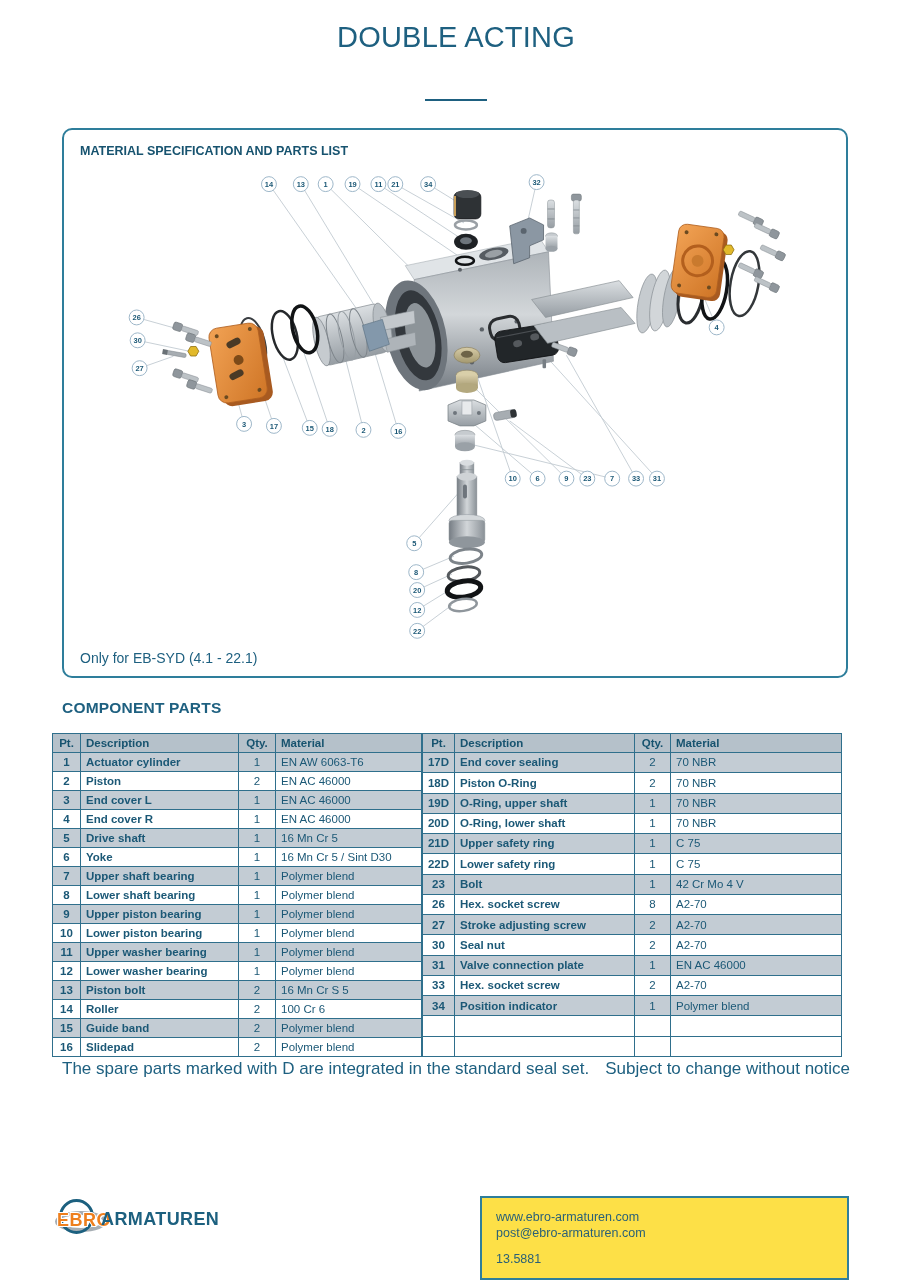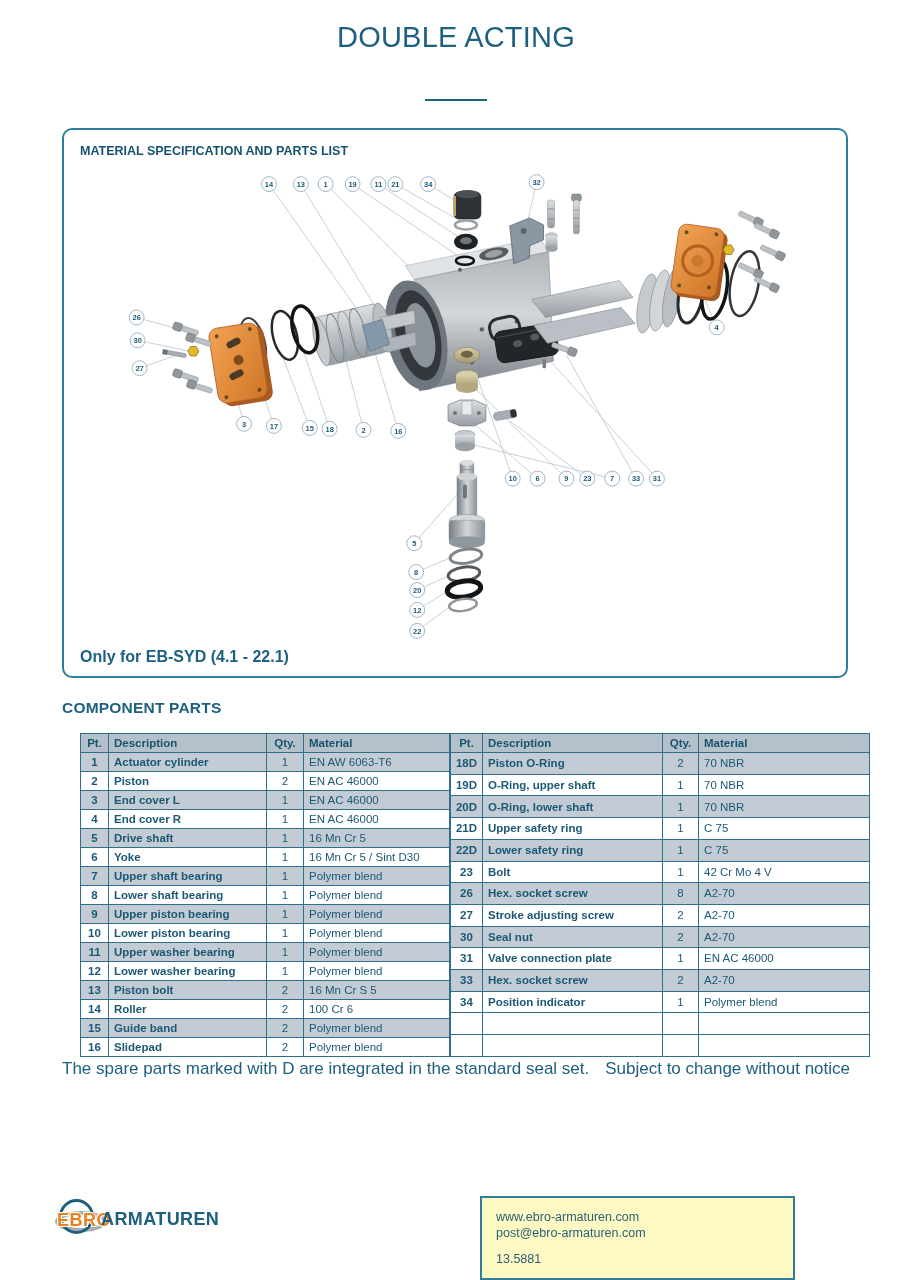--- a/index.html
+++ b/index.html
@@ -7,32 +7,32 @@
   .page{position:absolute;inset:0;}
 
   .title{position:absolute;top:20px;left:0;width:100%;text-align:center;
          font-size:29px;line-height:35px;color:#1e6080;letter-spacing:.2px;}
   .title-rule{position:absolute;top:99px;left:50%;transform:translateX(-50%);
               width:62px;border-top:2px solid #1e6080;height:0;}
 
   .diagram-box{position:absolute;left:62px;top:128px;width:786px;height:550px;
                border:2px solid #2e7e9b;border-radius:10px;box-sizing:border-box;background:#fff;}
   .diagram-heading{position:absolute;left:16px;top:14px;font-size:12.5px;font-weight:bold;color:#17536f;}
-  .diagram-footnote{position:absolute;left:16px;bottom:10px;font-size:16px;color:#1e6080;font-weight:bold;}
+  .diagram-footnote{position:absolute;left:16px;bottom:10px;font-size:14px;color:#1e6080;}
   .diagram-svg{position:absolute;left:0;top:0;width:100%;height:100%;}
 
   svg text.bubble-num{font-family:"Liberation Sans",sans-serif;fill:#1b5876;
                       font-weight:bold;font-size:7.5px;text-anchor:middle;}
   .lead{stroke:#c2cad1;stroke-width:.9;}
   .bubble{fill:#ffffff;stroke:#9db6c9;stroke-width:1;}
 
   .component-heading{position:absolute;left:62px;top:699px;font-size:15.5px;font-weight:bold;
                      color:#1e6080;letter-spacing:.2px;}
 
-  .tables{position:absolute;left:80px;top:733px;width:736px;display:flex;}
+  .tables{position:absolute;left:52px;top:733px;width:736px;display:flex;}
   table{border-collapse:collapse;table-layout:fixed;font-size:11.5px;color:#1b5876;}
   .t-left{width:369px;} .t-right{width:419px;}
   th,td{border:1px solid #2f6f8c;padding:1.5px 5px;height:15px;line-height:14.5px;
         overflow:hidden;white-space:nowrap;box-sizing:content-box;}
   th{background:#b5c1ca;text-align:left;font-weight:bold;color:#17536f;}
   th.pt,th.qty{text-align:center;padding:1.5px 2px;}
   td.pt{text-align:center;font-weight:bold;padding:1.5px 2px;}
   td.qty{text-align:center;}
   td.desc{font-weight:bold;}
   tbody tr:nth-child(odd){background:#c3ccd4;}
@@ -45,22 +45,22 @@
   .logo .ellipse-gray{position:absolute;left:-3px;top:12px;width:44px;height:13px;
         border:4px solid #a7aeb4;border-radius:50%;}
   .logo .circle-teal{position:absolute;left:1px;top:0px;width:29px;height:29px;
         border:3.5px solid #1c607f;border-radius:50%;}
   .logo .ebro{position:absolute;left:-1px;top:11px;font-size:18px;font-weight:bold;color:#ee7f1d;
         letter-spacing:.5px;
         text-shadow:1px 0 #fff,-1px 0 #fff,0 1px #fff,0 -1px #fff,1px 1px #fff,-1px -1px #fff;}
   .logo .armaturen{position:absolute;left:43px;top:10px;font-size:18px;font-weight:bold;
         color:#1c607f;letter-spacing:.4px;}
 
-  .footer-box{position:absolute;left:480px;top:1196px;width:315px;height:84px;
-              background:#fef9c3;border:2px solid #2e7e9b;box-sizing:border-box;
+  .footer-box{position:absolute;left:480px;top:1196px;width:369px;height:84px;
+              background:#fde047;border:2px solid #2e7e9b;box-sizing:border-box;
               color:#2a6077;font-size:12.5px;line-height:16px;padding:11px 0 12px 14px;}
   .footer-box .date{margin-top:10px;}
 </style>
 </head>
 <body>
 
 <div class="page">
 
   <div class="title">
     <div>DOUBLE ACTING</div>
@@ -560,20 +560,26 @@
       <thead>
         <tr>
           <th class="pt">Pt.</th>
           <th>Description</th>
           <th class="qty">Qty.</th>
           <th>Material</th>
         </tr>
       </thead>
       <tbody>
           <tr>
+            <td class="pt">17D</td>
+            <td class="desc">End cover sealing</td>
+            <td class="qty">2</td>
+            <td class="mat">70 NBR</td>
+          </tr>
+          <tr>
             <td class="pt">18D</td>
             <td class="desc">Piston O-Ring</td>
             <td class="qty">2</td>
             <td class="mat">70 NBR</td>
           </tr>
           <tr>
             <td class="pt">19D</td>
             <td class="desc">O-Ring, upper shaft</td>
             <td class="qty">1</td>
             <td class="mat">70 NBR</td>

